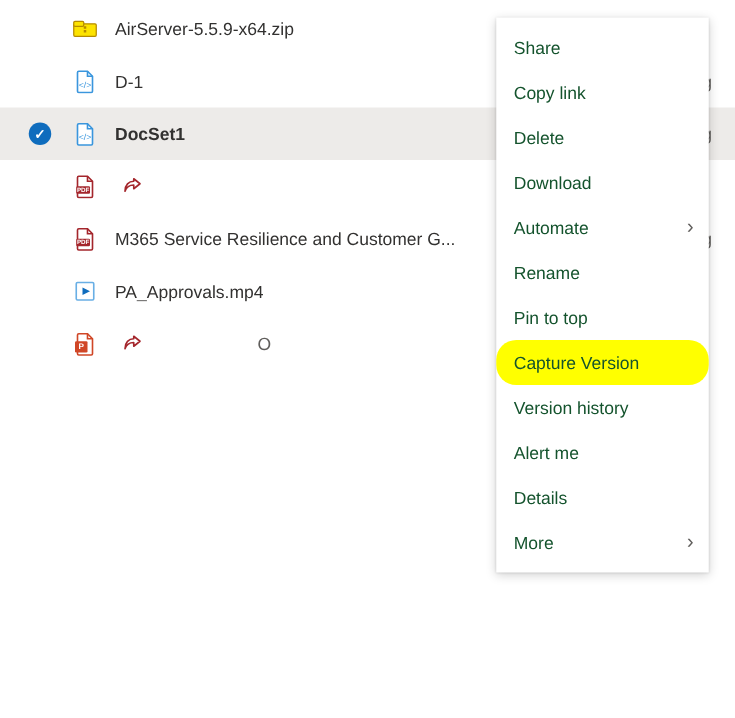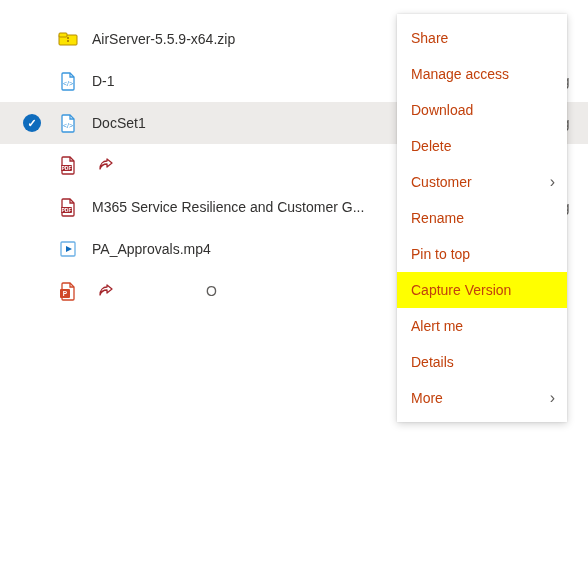--- a/index.html
+++ b/index.html
@@ -8,21 +8,21 @@
     font-family: "Segoe UI", Arial, sans-serif;
     font-size: 14px;
     color: #323130;
     background: #fff;
     width: 588px;
     height: 574px;
     overflow: hidden;
     position: relative;
   }
   .file-list {
-    padding-top: 18px;
+    padding-top: 2px;
   }
   .row {
     display: flex;
     align-items: center;
     height: 42px;
     position: relative;
     padding-left: 20px;
   }
   .row.selected {
     background: #edebe9;
@@ -51,21 +51,21 @@
     align-items: center;
     justify-content: center;
   }
   .name-cell {
     flex: 1;
     white-space: nowrap;
     overflow: hidden;
     text-overflow: ellipsis;
     padding-right: 4px;
   }
-  .row.selected .name-cell { font-weight: 400; }
+  .row.selected .name-cell { font-weight: 700; }
   .share-indicator {
     width: 28px;
     display: flex;
     align-items: center;
     justify-content: center;
     color: #a4262c;
     font-size: 14px;
   }
   .actions-cell {
     width: 80px;
@@ -88,25 +88,26 @@
     box-shadow: 0 2px 8px rgba(0,0,0,0.18), 0 0 2px rgba(0,0,0,0.12);
     padding: 6px 0;
     z-index: 10;
   }
   .menu-item {
     height: 36px;
     display: flex;
     align-items: center;
     padding: 0 14px;
     cursor: pointer;
-    color: #c2410c;
+    color: #14532d;
     position: relative;
   }
   .menu-item.highlight {
     background: #ffff00;
+    border-radius: 16px;
   }
   .menu-item.has-sub::after {
     content: "›";
     position: absolute;
     right: 12px;
     color: #605e5c;
     font-size: 16px;
   }
   
   .fi { width: 20px; height: 20px; }
@@ -249,39 +250,42 @@
       <div class="actions-cell"></div>
       <div class="trailing">O</div>
     </div>
   </div>
 
 <div class="context-menu">
     <div class="menu-item">
       <span>Share</span>
     </div>
     <div class="menu-item">
-      <span>Manage access</span>
+      <span>Copy link</span>
+    </div>
+    <div class="menu-item">
+      <span>Delete</span>
     </div>
     <div class="menu-item">
       <span>Download</span>
     </div>
-    <div class="menu-item">
-      <span>Delete</span>
-    </div>
     <div class="menu-item has-sub">
-      <span>Customer</span>
+      <span>Automate</span>
     </div>
     <div class="menu-item">
       <span>Rename</span>
     </div>
     <div class="menu-item">
       <span>Pin to top</span>
     </div>
     <div class="menu-item highlight">
       <span>Capture Version</span>
+    </div>
+    <div class="menu-item">
+      <span>Version history</span>
     </div>
     <div class="menu-item">
       <span>Alert me</span>
     </div>
     <div class="menu-item">
       <span>Details</span>
     </div>
     <div class="menu-item has-sub">
       <span>More</span>
     </div>

